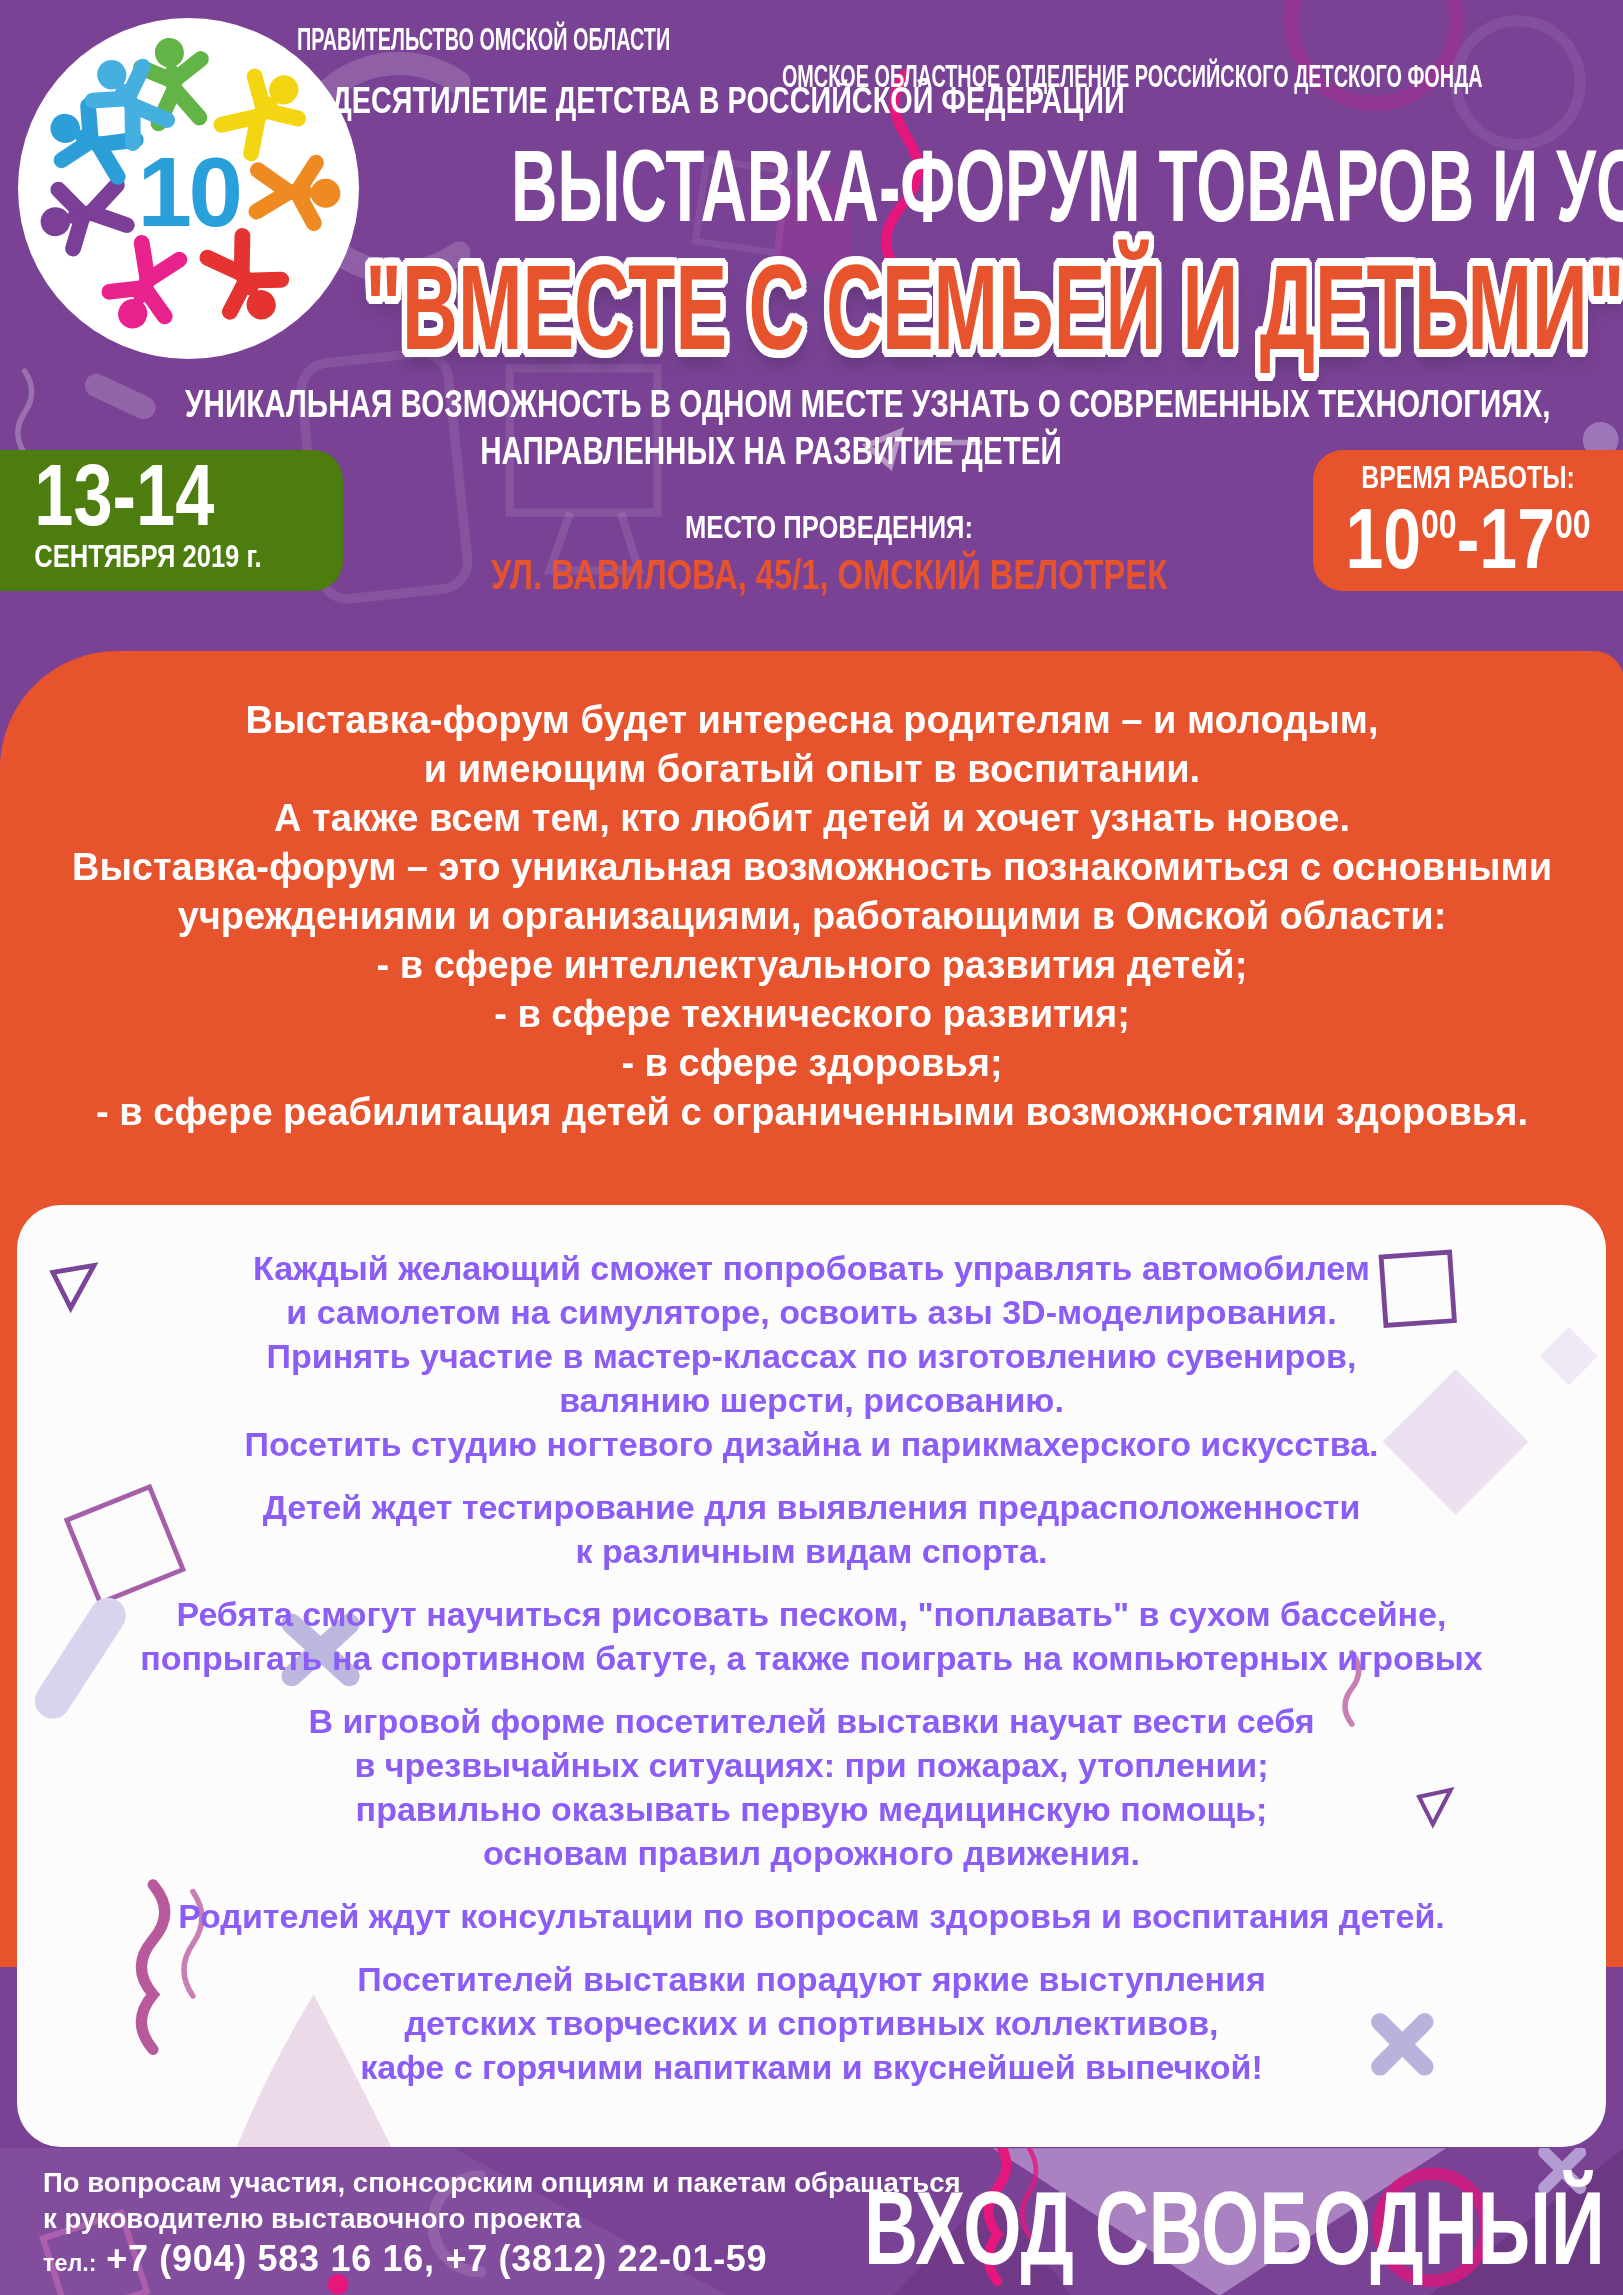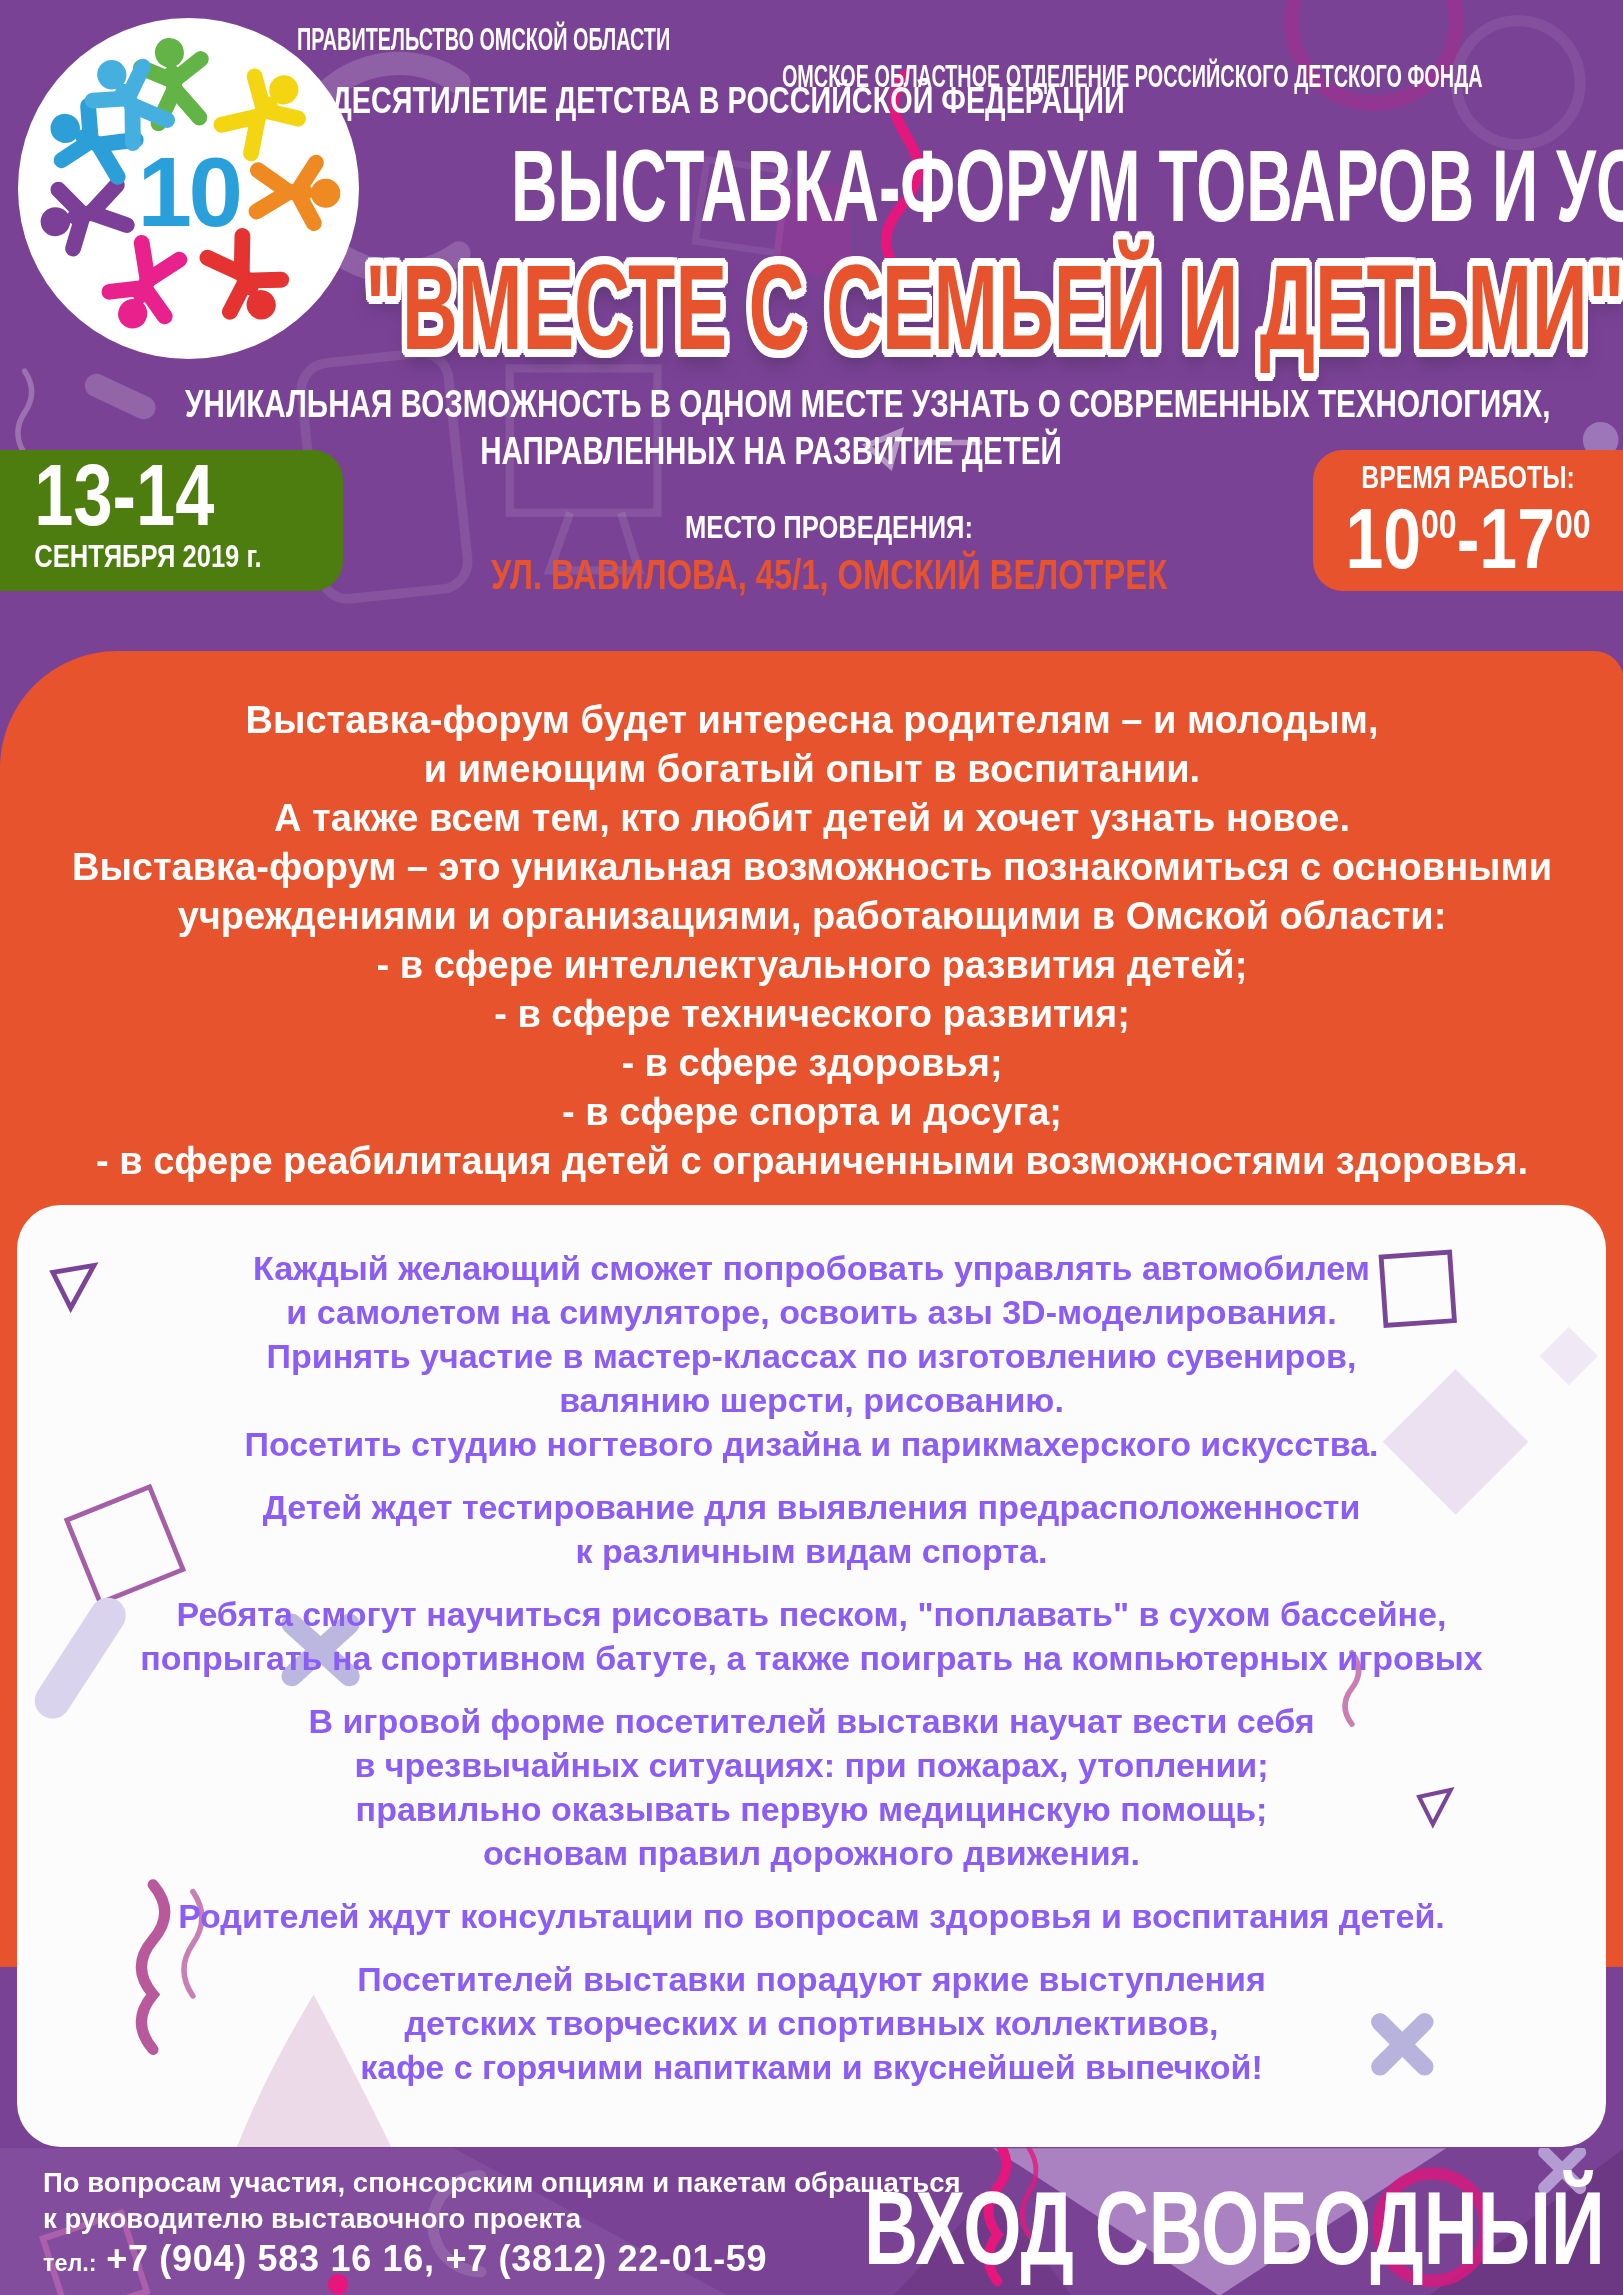--- a/index.html
+++ b/index.html
@@ -201,21 +201,20 @@
   <div class="abs orange-panel">
     <div class="op-lines">
       <div class="op-line">Выставка-форум будет интересна родителям – и молодым,</div>
       <div class="op-line">и имеющим богатый опыт в воспитании.</div>
       <div class="op-line">А также всем тем, кто любит детей и хочет узнать новое.</div>
       <div class="op-line">Выставка-форум – это уникальная возможность познакомиться с основными</div>
       <div class="op-line">учреждениями и организациями, работающими в Омской области:</div>
       <div class="op-line">- в сфере интеллектуального развития детей;</div>
       <div class="op-line">- в сфере технического развития;</div>
       <div class="op-line">- в сфере здоровья;</div>
-      <div class="op-line">- в сфере спорта и досуга;</div>
       <div class="op-line">- в сфере реабилитация детей с ограниченными возможностями здоровья.</div>
     </div>
   </div>
 
   <div class="abs white-panel">
     <svg class="wp-decor" width="1589" height="942" viewBox="0 0 2314 1372">
       <polygon points="52,98 112,88 78,150" stroke="#7A4596" stroke-width="7" fill="none"></polygon>
       <rect x="1990" y="72" width="100" height="100" stroke="#7A4596" stroke-width="7" fill="none" transform="rotate(-4 2040 122)"></rect>
       <rect x="2020" y="270" width="150" height="150" fill="#EBE1F1" transform="rotate(45 2095 345)"></rect>
       <rect x="2230" y="190" width="60" height="60" fill="#F0E8F4" transform="rotate(45 2260 220)"></rect>

